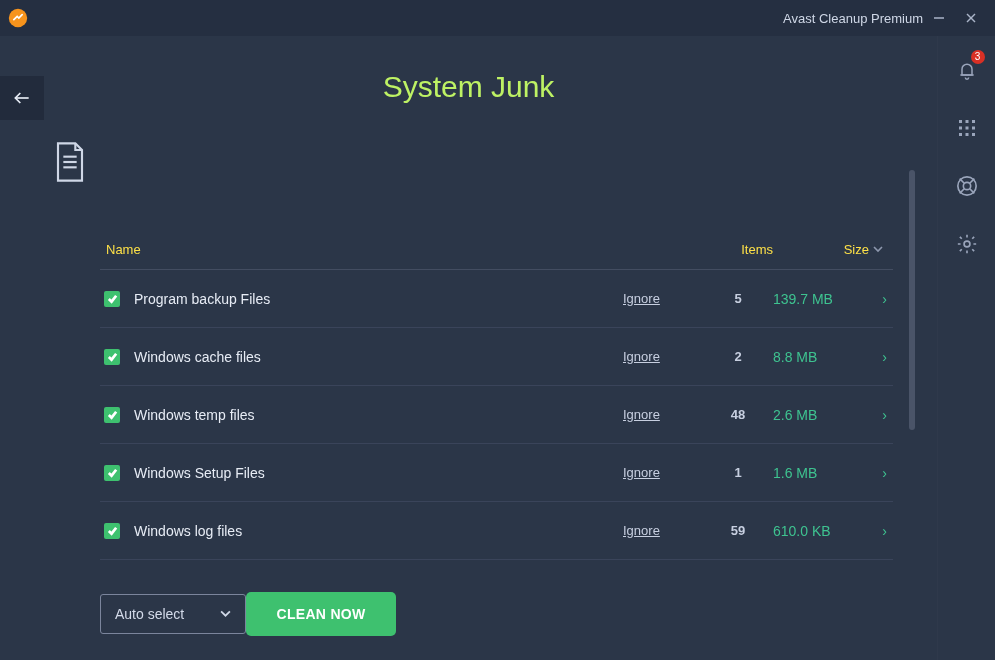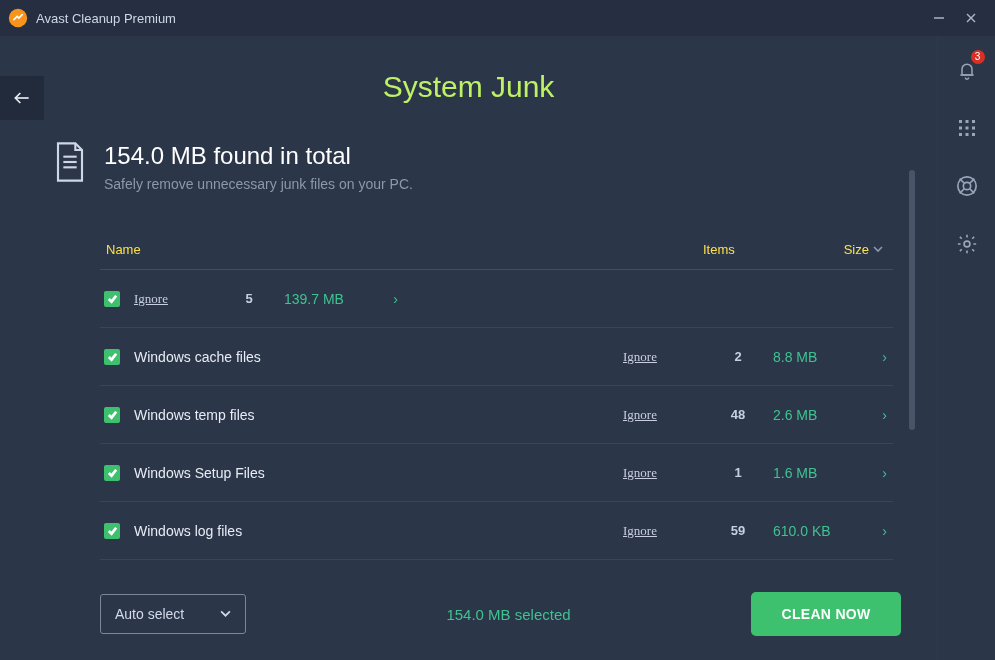--- a/index.html
+++ b/index.html
@@ -1,43 +1,43 @@
 <!DOCTYPE html>
 <html><head>
 <meta charset="utf-8">
 <style>
   * { margin: 0; padding: 0; box-sizing: border-box; font-family: -apple-system, BlinkMacSystemFont, "Segoe UI", Arial, sans-serif; }
   html, body { width: 995px; height: 660px; overflow: hidden; background: #2b3648; color: #e7ecf5; }
-  .titlebar { height: 36px; background: #252f41; display: flex; align-items: center; padding: 0 8px; }
+  .titlebar { height: 36px; background: #252f41; display: flex; align-items: center; padding: 0 8px; text-align: right; }
   .titlebar .logo { width: 20px; height: 20px; margin-right: 8px; }
   .titlebar .title { color: #cfd7e6; font-size: 13px; flex: 1; }
   .titlebar .win-btn { width: 32px; height: 32px; display:flex; align-items:center; justify-content:center; color:#aab4c8; }
   .body { display:flex; height: 624px; }
   .main { flex:1; position:relative; }
   .sidebar { width: 58px; background: #2b3648; display:flex; flex-direction:column; align-items:center; padding-top: 18px; gap: 26px; border-left: 1px solid rgba(255,255,255,0.02);}
   .sidebar-btn { width: 32px; height: 32px; display:flex; align-items:center; justify-content:center; position:relative; color:#9aa5bb; cursor:pointer;}
   .badge { position:absolute; top:-4px; right:-2px; background:#d93025; color:#fff; font-size:10px; line-height:14px; min-width:14px; height:14px; border-radius:7px; text-align:center; padding:0 3px;}
   .back-btn { position:absolute; top: 40px; left: 0; width: 44px; height: 44px; background: #222b3c; display:flex; align-items:center; justify-content:center; color:#e7ecf5; cursor:pointer; }
   .page-title { text-align:center; padding-top: 34px; font-size: 30px; font-weight: 400; color: #bef264; }
   .summary { display:flex; align-items:flex-start; gap: 18px; margin: 38px 0 0 54px; }
   .doc-icon { width: 32px; height: 40px; color:#cfd7e6; flex-shrink:0; }
   .found-title { font-size: 24px; font-weight: 500; color: #fff; }
   .found-sub  { font-size: 14px; color: #8d97ad; margin-top: 6px; }
   .list-wrap { position: absolute; left: 100px; right: 44px; top: 198px; bottom: 92px; }
   .scroll-stub { position:absolute; top:-64px; right:-22px; width:6px; height: 260px; background:#4a5468; border-radius:3px; }
   .list-head { display:flex; color:#fde047; font-size:13px; padding: 8px 0 12px; border-bottom:1px solid #434d61; }
   .col-name { flex:1; padding-left: 6px;}
   .col-ignore{ width: 80px; }
-  .col-items { width: 70px; text-align:left; }
+  .col-items { width: 70px; text-align:right; }
   .col-size  { width: 120px; text-align:right; padding-right: 10px; display:flex; justify-content:flex-end; align-items:flex-end; gap:4px;}
   .row { display:flex; align-items:center; height: 58px; border-bottom:1px solid #3a445a; }
   .chk { width:16px; height:16px; background:#3ec16f; border-radius:2px; display:flex; align-items:center; justify-content:center; margin-right: 14px; margin-left:4px; flex-shrink:0; }
   .chk svg { width:11px; height:11px; stroke:#fff; stroke-width:3; fill:none; }
   .row-name { flex:1; color:#e7ecf5; font-size:14px; }
-  .ignore { width:80px; color:#c7cfe0; font-size:13px; text-decoration: underline; cursor:pointer;font-family:Liberation Serif, serif; }
+  .ignore { width:80px; color:#c7cfe0; font-size:13px; text-decoration: underline; cursor:pointer; }
   .items { width:70px; text-align:center; color:#c7cfe0; font-size:13px; font-weight:600;}
   .size  { width:100px; color:#3ec390; font-size:14px; cursor:pointer;}
   .chev  { width:20px; text-align:right; color:#3ec390; font-size:14px; padding-right:6px;}
   .footer { position:absolute; left:100px; right:36px; bottom:24px; display:flex; align-items:center; }
   .autoselect { border:1px solid #7b859c; border-radius:3px; height:40px; width:146px; display:flex; align-items:center; justify-content:space-between; padding:0 14px; color:#d4dbea; font-size:14px; cursor:pointer;}
   .selected-txt { flex:1; text-align:center; color:#3ec390; font-size:15px; margin: 0 20px 0 40px;}
   .clean-btn { background:#3ec16f; color:#fff; font-weight:700; font-size:14px; letter-spacing:.3px; height:44px; width:150px; display:flex; align-items:center; justify-content:center; border-radius:5px; cursor:pointer;}
 </style>
 </head>
 <body>
@@ -78,24 +78,20 @@
     <div class="summary">
       <span class="doc-icon">
         <svg viewBox="0 0 24 30" fill="none" stroke="currentColor" stroke-width="1.6">
           <path d="M3 1 H16 L21 6 V29 H3 Z"></path>
             <path d="M16 1 V6 H21"></path>
           <line x1="7" y1="11" x2="17" y2="11"></line>
             <line x1="7" y1="15" x2="17" y2="15"></line>
             <line x1="7" y1="19" x2="17" y2="19"></line>
         </svg>
       </span>
-      <div>
-        <div class="found-title">154.0 MB found in total</div>
-        <div class="found-sub">Safely remove unnecessary junk files on your PC.</div>
-      </div>
     </div>
 
     <div class="list-wrap">
       <div class="scroll-stub"></div>
       <div class="list-head">
         <div class="col-name">Name</div>
         <div class="col-ignore"></div>
         <div class="col-items">Items</div>
         <div class="col-size">
           <span>Size</span>
@@ -106,20 +102,21 @@
           </span>
         </div>
       </div>
       <div id="rows">
           <div class="row">
             <span class="chk">
               <svg viewBox="0 0 12 12">
                 <polyline points="2 6.5 5 9.5 10 3"></polyline>
               </svg>
             </span>
+            <span class="row-name">Program backup Files</span>
             <span class="ignore">Ignore</span>
             <span class="items">5</span>
             <span class="size">139.7 MB</span>
             <span class="chev">›</span>
           </div>
           <div class="row">
             <span class="chk">
               <svg viewBox="0 0 12 12">
                 <polyline points="2 6.5 5 9.5 10 3"></polyline>
               </svg>
@@ -171,21 +168,20 @@
 
     <div class="footer">
       <div class="autoselect">
         <span>Auto select</span>
         <span>
           <svg width="11" height="11" viewBox="0 0 10 10">
               <polyline points="1 3 5 7 9 3" fill="none" stroke="#cfd7e6" stroke-width="1.6"></polyline>
             </svg>
         </span>
       </div>
-      <div class="selected-txt">154.0 MB selected</div>
       <div class="clean-btn">CLEAN NOW</div>
     </div>
   </div>
 
   <div class="sidebar">
     <div class="sidebar-btn">
       <svg width="20" height="22" viewBox="0 0 24 24" fill="none" stroke="currentColor" stroke-width="1.8">
           <path d="M6 18 V11 a6 6 0 0 1 12 0 V18 H6 Z"></path>
           <line x1="4" y1="18" x2="20" y2="18"></line>
           <path d="M10 21 a2 2 0 0 0 4 0"></path>

